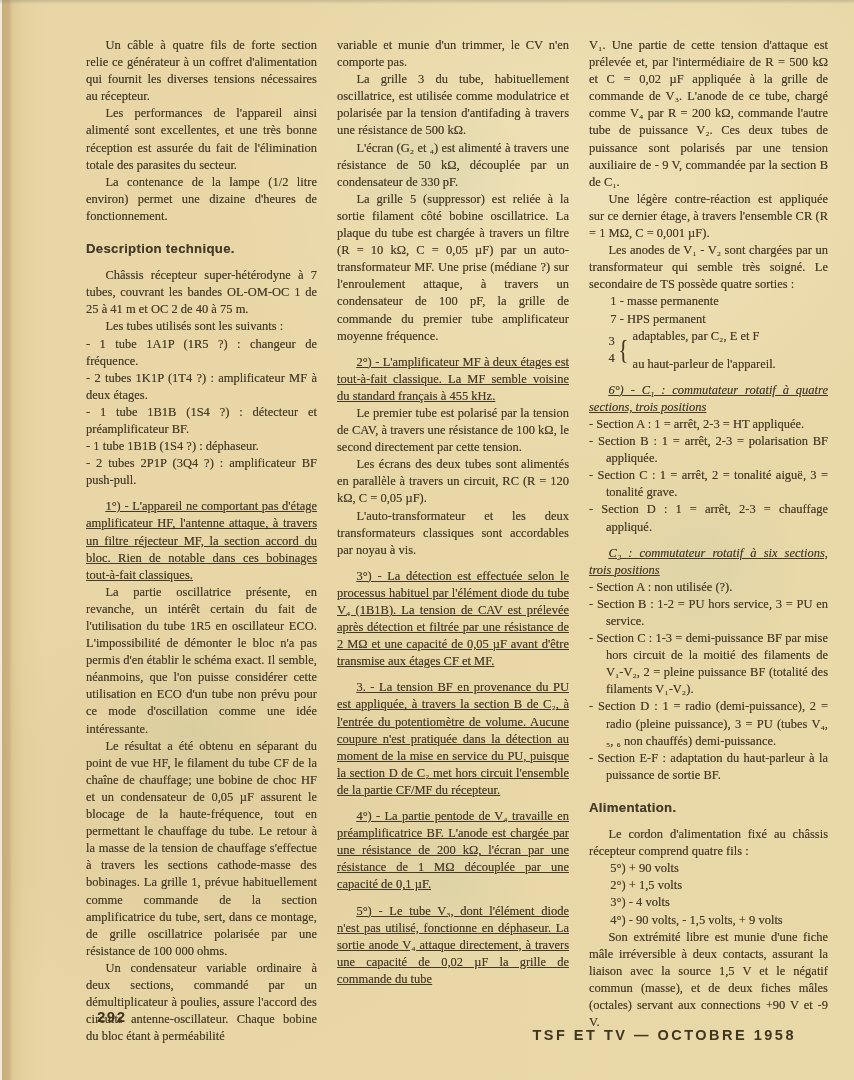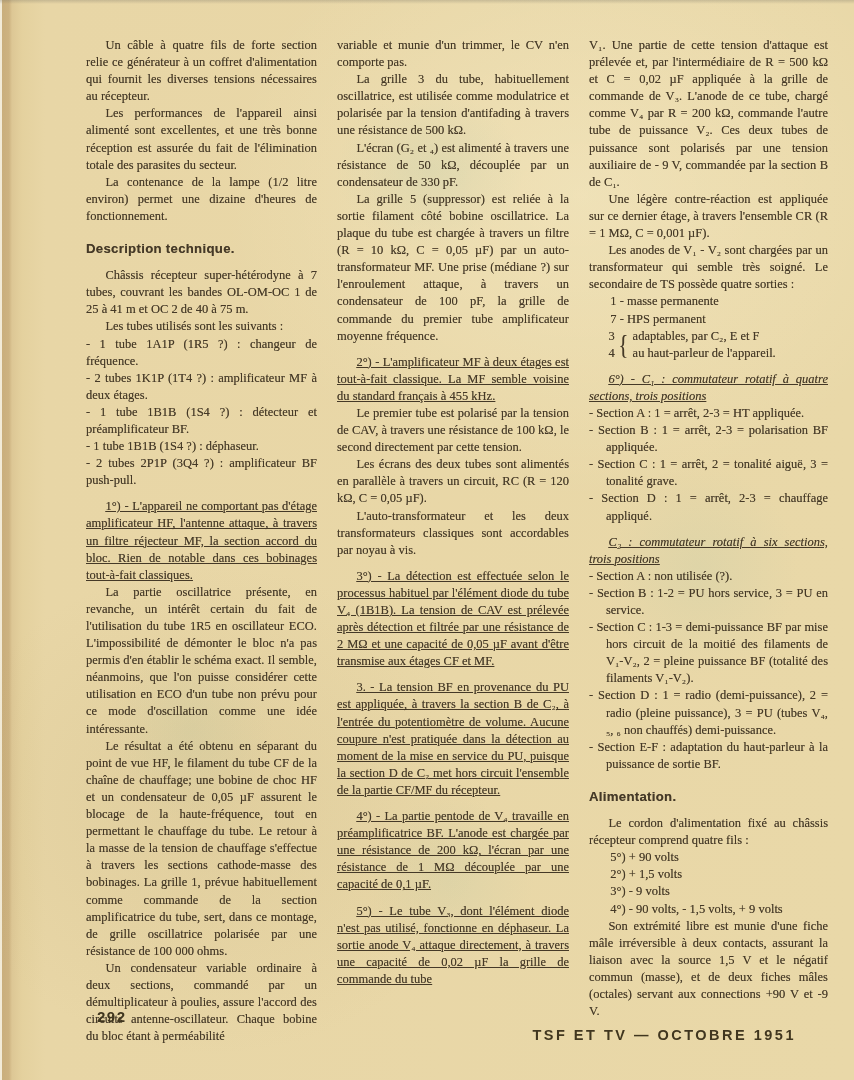--- a/index.html
+++ b/index.html
@@ -61,21 +61,21 @@
 
   .brace-row {
     display: flex; align-items: center;
     padding-left: 1.55em;
     font-size: 12.5px; line-height: 17.1px;
     text-shadow: 0 0 0.5px rgba(64,52,34,0.55);
   }
   .brace-nums { display: flex; flex-direction: column; align-items: center; }
   .brace-char { font-size: 27px; line-height: 30px; margin: 0 3px 0 2px;
                 transform: scaleX(0.75); color: #453927; }
-  .brace-texts { display: flex; flex-direction: column; }
+  .brace-texts { display: flex; flex-direction: column; gap: 11px; }
 
   .footer-page {
     position: absolute; left: 97px; top: 1008px; z-index: 1;
     font-family: "Liberation Sans", "DejaVu Sans", sans-serif;
     font-weight: bold; font-size: 15px; letter-spacing: 1.5px;
     color: #40361f;
   }
   .footer-mag {
     position: absolute; right: 58px; top: 1027px; z-index: 1;
     font-family: "Liberation Sans", "DejaVu Sans", sans-serif;
@@ -151,21 +151,21 @@
     <p class="indent italic gap">C₂ : commutateur rotatif à six sections, trois positions</p>
     <p class="hang">- Section A : non utilisée (?).</p>
     <p class="hang">- Section B : 1-2 = PU hors service, 3 = PU en service.</p>
     <p class="hang">- Section C : 1-3 = demi-puissance BF par mise hors circuit de la moitié des filaments de V₁-V₂, 2 = pleine puissance BF (totalité des filaments V₁-V₂).</p>
     <p class="hang">- Section D : 1 = radio (demi-puissance), 2 = radio (pleine puissance), 3 = PU (tubes V₄, ₅, ₆ non chauffés) demi-puissance.</p>
     <p class="hang">- Section E-F : adaptation du haut-parleur à la puissance de sortie BF.</p>
     <p class="heading">Alimentation.</p>
     <p class="indent">Le cordon d'alimentation fixé au châssis récepteur comprend quatre fils :</p>
     <p class="inlist">5°) + 90 volts</p>
     <p class="inlist">2°) + 1,5 volts</p>
-    <p class="inlist">3°) - 9 volts</p>
+    <p class="inlist">3°) - 4 volts</p>
     <p class="inlist">4°) - 90 volts, - 1,5 volts, + 9 volts</p>
     <p class="indent">Son extrémité libre est munie d'une fiche mâle irréversible à deux contacts, assurant la liaison avec la source 1,5 V et le négatif commun (masse), et de deux fiches mâles (octales) servant aux connections +90 V et -9 V.</p>
   </div>
 
 </div>
 
 <div class="footer-page">292</div>
-<div class="footer-mag">TSF ET TV — OCTOBRE 1951</div>
+<div class="footer-mag">TSF ET TV — OCTOBRE 1958</div>
 
 </body></html>

